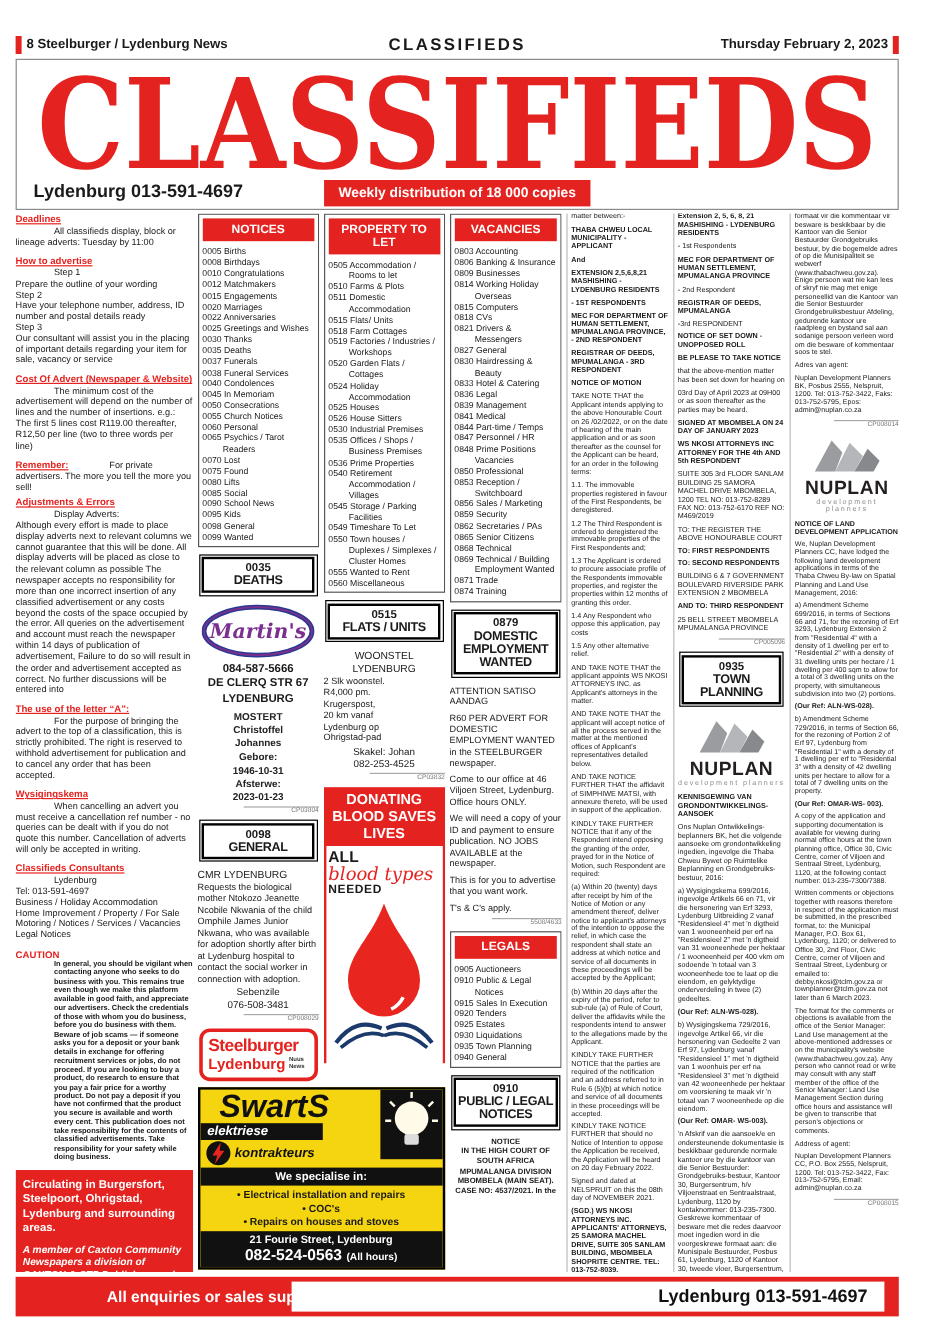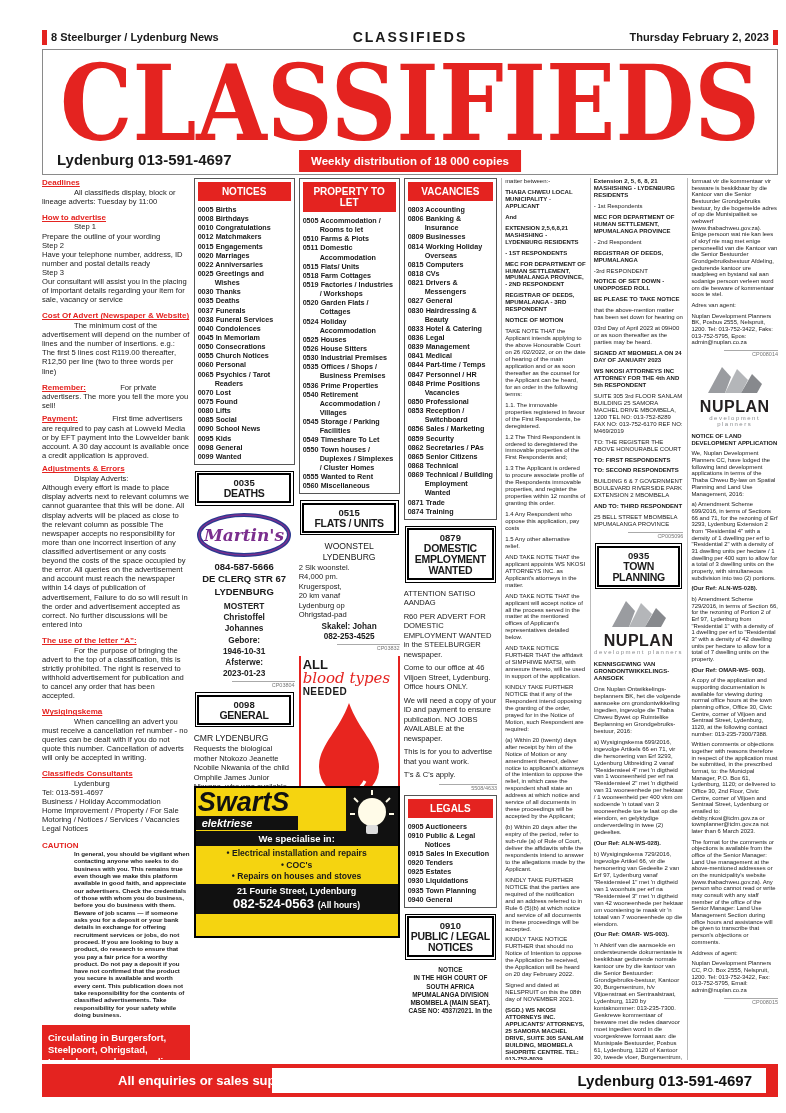--- a/index.html
+++ b/index.html
@@ -1,19 +1,19 @@
 <!DOCTYPE html>
 <html><head>
 <meta charset="utf-8">
 <style>
   :root{ --red:#e42320; --ink:#1a1a1a; }
   html,body{margin:0;padding:0;}
   body{width:786px;height:1113px;background:#fff;position:relative;
        font-family:"Liberation Sans",sans-serif;color:var(--ink);overflow:hidden;}
-  .page{position:absolute;left:42px;top:28px;width:736px;}
+  .page{position:absolute;left:13px;top:28px;width:736px;}
 
   
   .topstrip{display:flex;align-items:center;height:18px;}
   .mark{width:5px;height:15px;background:var(--red);}
   .ts-left{font-size:11px;font-weight:bold;margin-left:4px;flex:1;}
   .ts-center{font-size:14px;font-weight:bold;letter-spacing:2px;flex:1;text-align:center;}
   .ts-right{font-size:11px;font-weight:bold;flex:1;text-align:right;margin-right:4px;}
 
   
   .masthead{position:relative;margin-top:3px;height:124px;border:1px solid #8a8a8a;}
@@ -21,21 +21,21 @@
   .mh-phone{position:absolute;left:14px;bottom:6px;font-size:15px;font-weight:bold;}
   .mh-banner{position:absolute;left:50%;transform:translateX(-50%);bottom:2px;
              background:var(--red);color:#fff;font-weight:bold;font-size:11.5px;
              padding:5px 12px;white-space:nowrap;}
 
   
   .cols{display:flex;gap:4px;margin-top:3px;height:882px;}
   .col{overflow:hidden;}
   .col1{width:150px;font-size:7.6px;line-height:1.2;display:flex;flex-direction:column;}
   .group23{width:206px;display:flex;flex-direction:column;}
-  .g23row{display:flex;gap:4px;height:608px;overflow:hidden;}
+  .g23row{display:flex;gap:4px;height:728px;overflow:hidden;}
   .col2,.col3{width:101px;overflow:hidden;}
   .col4{width:95px;}
   .col5{width:82px;border-left:1px solid #bbb;padding-left:3px;}
   .col6{width:91px;border-left:1px solid #bbb;padding-left:3px;}
   .col7{width:88px;border-left:1px solid #bbb;padding-left:3px;}
 
   
   .sec{margin-bottom:7px;}
   .sec-h{display:block;color:var(--red);font-weight:bold;text-decoration:underline;font-size:8px;}
   .sec-b{white-space:pre-line;margin-left:32px;}
@@ -45,54 +45,54 @@
   .sec.caution .sec-h{text-decoration:none;font-size:8px;}
   .sec.caution .sec-b{font-size:6.2px;line-height:1.18;display:block;font-weight:bold;}
   .circ{margin-top:auto;background:var(--red);color:#fff;text-align:left;padding:7px 6px;}
   .circ-1{font-weight:bold;font-size:9.5px;line-height:1.25;}
   .circ-2{font-weight:bold;font-style:italic;font-size:8.5px;line-height:1.25;margin-top:6px;}
 
   
   .listbox{border:1px solid #555;padding:3px;margin-bottom:6px;background:#fff;}
   .list-head{background:var(--red);color:#fff;font-weight:bold;text-align:center;
              font-size:10px;line-height:1.1;padding:4px 2px;margin-bottom:4px;}
-  .codelist{font-size:7.2px;font-weight:bold;line-height:1.27;}
+  .codelist{font-size:7.2px;font-weight:normal;line-height:1.27;}
   .codelist .li{padding-left:17px;text-indent:-17px;}
 
   
   .codebox{border:1px solid #000;padding:1.5px;margin:2px 1px 6px 1px;}
   .codebox .inner{border:2px solid #000;text-align:center;padding:2px 1px;}
   .cb-code{font-size:9.5px;font-weight:bold;display:block;}
   .cb-title{font-size:10.5px;font-weight:bold;display:block;letter-spacing:-0.3px;line-height:1.05;}
 
   .ref{font-size:5.5px;color:#777;text-align:right;border-top:1px solid #aaa;
        width:62%;margin:2px 0 4px auto;}
 
   
   .center{text-align:center;}
   .martins{display:block;margin:2px auto;}
   .fn-phone{font-size:9.5px;font-weight:bold;text-align:center;line-height:1.3;margin:3px 0;}
   .obit{font-size:8.3px;font-weight:bold;text-align:center;line-height:1.35;color:#222;}
   .smallad{font-size:7.6px;line-height:1.25;}
   .smallad .ad-h{font-weight:normal;font-size:8.6px;}
-  .smallad .ad-contact{font-weight:bold;text-align:center;font-size:8.2px;margin-top:2px;}
+  .smallad .ad-contact{font-weight:normal;text-align:center;font-size:8.2px;margin-top:2px;}
   .smallad .ad-b{white-space:pre-line;}
 
   
   .sb-logo{border:3px solid var(--red);border-radius:9px;padding:4px 5px;margin:4px 1px;}
   .sb-1{color:var(--red);font-weight:bold;font-size:14.5px;letter-spacing:-0.5px;}
   .sb-row{display:flex;align-items:center;gap:3px;}
   .sb-2{color:var(--red);font-weight:bold;font-size:12.5px;}
   .sb-nn{display:flex;flex-direction:column;font-size:5px;font-weight:bold;color:#333;line-height:1.1;}
 
   
   .swarts{height:148px;background:#f5d410;border:2px solid #000;position:relative;
           overflow:hidden;font-family:"Liberation Sans",sans-serif;}
   .sw-name{font-size:27px;font-weight:bold;font-style:italic;color:#111;
-           padding:0 2px;line-height:1.05;}
+           padding:0 16px;line-height:1.05;}
   .sw-bulb{position:absolute;right:0;top:0;width:52px;height:58px;background:#111;}
   .sw-band1{background:#111;color:#fff;font-weight:bold;font-style:italic;
             font-size:11px;padding:1px 6px;width:90px;}
   .sw-kontr{display:flex;align-items:center;gap:3px;padding:0 4px;}
   .sw-kontr span{font-weight:bold;font-style:italic;font-size:11px;color:#111;}
   .sw-spec{background:#111;color:#fff;font-weight:bold;font-size:9.5px;
            text-align:center;padding:2px 0;margin-top:1px;}
   .sw-bullets{font-size:8.6px;font-weight:bold;text-align:center;line-height:1.3;padding:2px 0;}
   .sw-foot{background:#111;color:#fff;text-align:center;padding:2px 0 3px 0;}
   .sw-addr{font-size:9px;font-weight:bold;}
@@ -164,23 +164,20 @@
 Step 2
 Have your telephone number, address, ID number and postal details ready
 Step 3
 Our consultant will assist you in the placing of important details regarding your item for sale, vacancy or service</span>
           </div>
           <div class="sec">
             <span class="sec-h">Cost Of Advert (Newspaper &amp; Website)</span><span class="sec-b">The minimum cost of the advertisement will depend on the number of lines and the number of insertions. e.g.: The first 5 lines cost R119.00 thereafter, R12,50 per line (two to three words per line)</span>
           </div>
           <div class="sec inline">
             <span class="sec-h">Remember:</span><span class="sec-b"> For private advertisers. The more you tell the more you sell!</span>
-          </div>
-          <div class="sec inline">
-            <span class="sec-h">Payment:</span><span class="sec-b"> First time advertisers are required to pay cash at Lowveld Media or by EFT payment into the Lowvelder bank account. A 30 day account is available once a credit application is approved.</span>
           </div>
           <div class="sec">
             <span class="sec-h">Adjustments &amp; Errors</span><span class="sec-b">Display Adverts:
 Although every effort is made to place display adverts next to relevant columns we cannot guarantee that this will be done. All display adverts will be placed as close to the relevant column as possible The newspaper accepts no responsibility for more than one incorrect insertion of any classified advertisement or any costs beyond the costs of the space occupied by the error. All queries on the advertisement and account must reach the newspaper within 14 days of publication of advertisement, Failure to do so will result in the order and advertisement accepted as correct. No further discussions will be entered into</span>
           </div>
           <div class="sec">
             <span class="sec-h">The use of the letter “A”:</span><span class="sec-b">For the purpose of bringing the advert to the top of a classification, this is strictly prohibited. The right is reserved to withhold advertisement for publication and to cancel any order that has been accepted.</span>
           </div>
           <div class="sec">
             <span class="sec-h">Wysigingskema</span><span class="sec-b">When cancelling an advert you must receive a cancellation ref number - no queries can be dealt with if you do not quote this number. Cancellation of adverts will only be accepted in writing.</span>
@@ -343,20 +340,21 @@
 20 km vanaf
 Lydenburg op
 Ohrigstad-pad</div>
             <div class="ad-contact">
               <div>Skakel: Johan</div>
               <div>082-253-4525</div>
             </div>
             <div class="ref">CP03832</div>
           </div>
 
+          <div class="blood-head">DONATING BLOOD SAVES LIVES</div>
           <div class="blood-body">
             <div class="bb-all">ALL</div>
             <div class="bb-script">blood types</div>
             <div class="bb-needed">NEEDED</div>
             <svg width="92" height="128" viewBox="0 0 92 128">
               <path d="M46 6 C56 34 76 48 76 70 a30 30 0 0 1 -60 0 C16 48 36 34 46 6 Z" fill="#e8251f"></path>
               <path d="M62 84 a22 22 0 0 1 -10 10" stroke="#fff" stroke-width="3" fill="none"></path>
               <path d="M6 122 C18 106 30 104 44 110 M86 122 C74 106 62 104 48 110" stroke="#1b3a6b" stroke-width="3.5" fill="none"></path>
               <path d="M10 126 C24 114 36 112 46 116 M82 126 C68 114 56 112 46 116" stroke="#1b3a6b" stroke-width="3" fill="none"></path>
             </svg>
@@ -373,20 +371,27 @@
               <line x1="26" y1="2" x2="26" y2="7"></line>
                 <line x1="8" y1="10" x2="12" y2="14"></line>
               <line x1="44" y1="10" x2="40" y2="14"></line>
                 <line x1="4" y1="26" x2="9" y2="26"></line>
               <line x1="48" y1="26" x2="43" y2="26"></line>
             </g>
           </svg>
         </div>
         <div class="sw-name">SwartS</div>
         <div class="sw-band1">elektriese</div>
+        <div class="sw-kontr">
+          <svg width="22" height="22" viewBox="0 0 22 22">
+            <circle cx="11" cy="11" r="10" fill="#111"></circle>
+            <polygon points="13,2 6,13 10,13 8,20 16,9 12,9" fill="#e8251f"></polygon>
+          </svg>
+          <span>kontrakteurs</span>
+        </div>
         <div class="sw-spec">We specialise in:</div>
         <div class="sw-bullets">
 
         <div>• Electrical installation and repairs</div>
             <div>• COC's</div>
             <div>• Repairs on houses and stoves</div>
           </div>
         <div class="sw-foot">
           <div class="sw-addr">21 Fourie Street, Lydenburg</div>
           <div class="sw-phone"><span>082-524-0563</span> <small>(All hours)</small></div>

